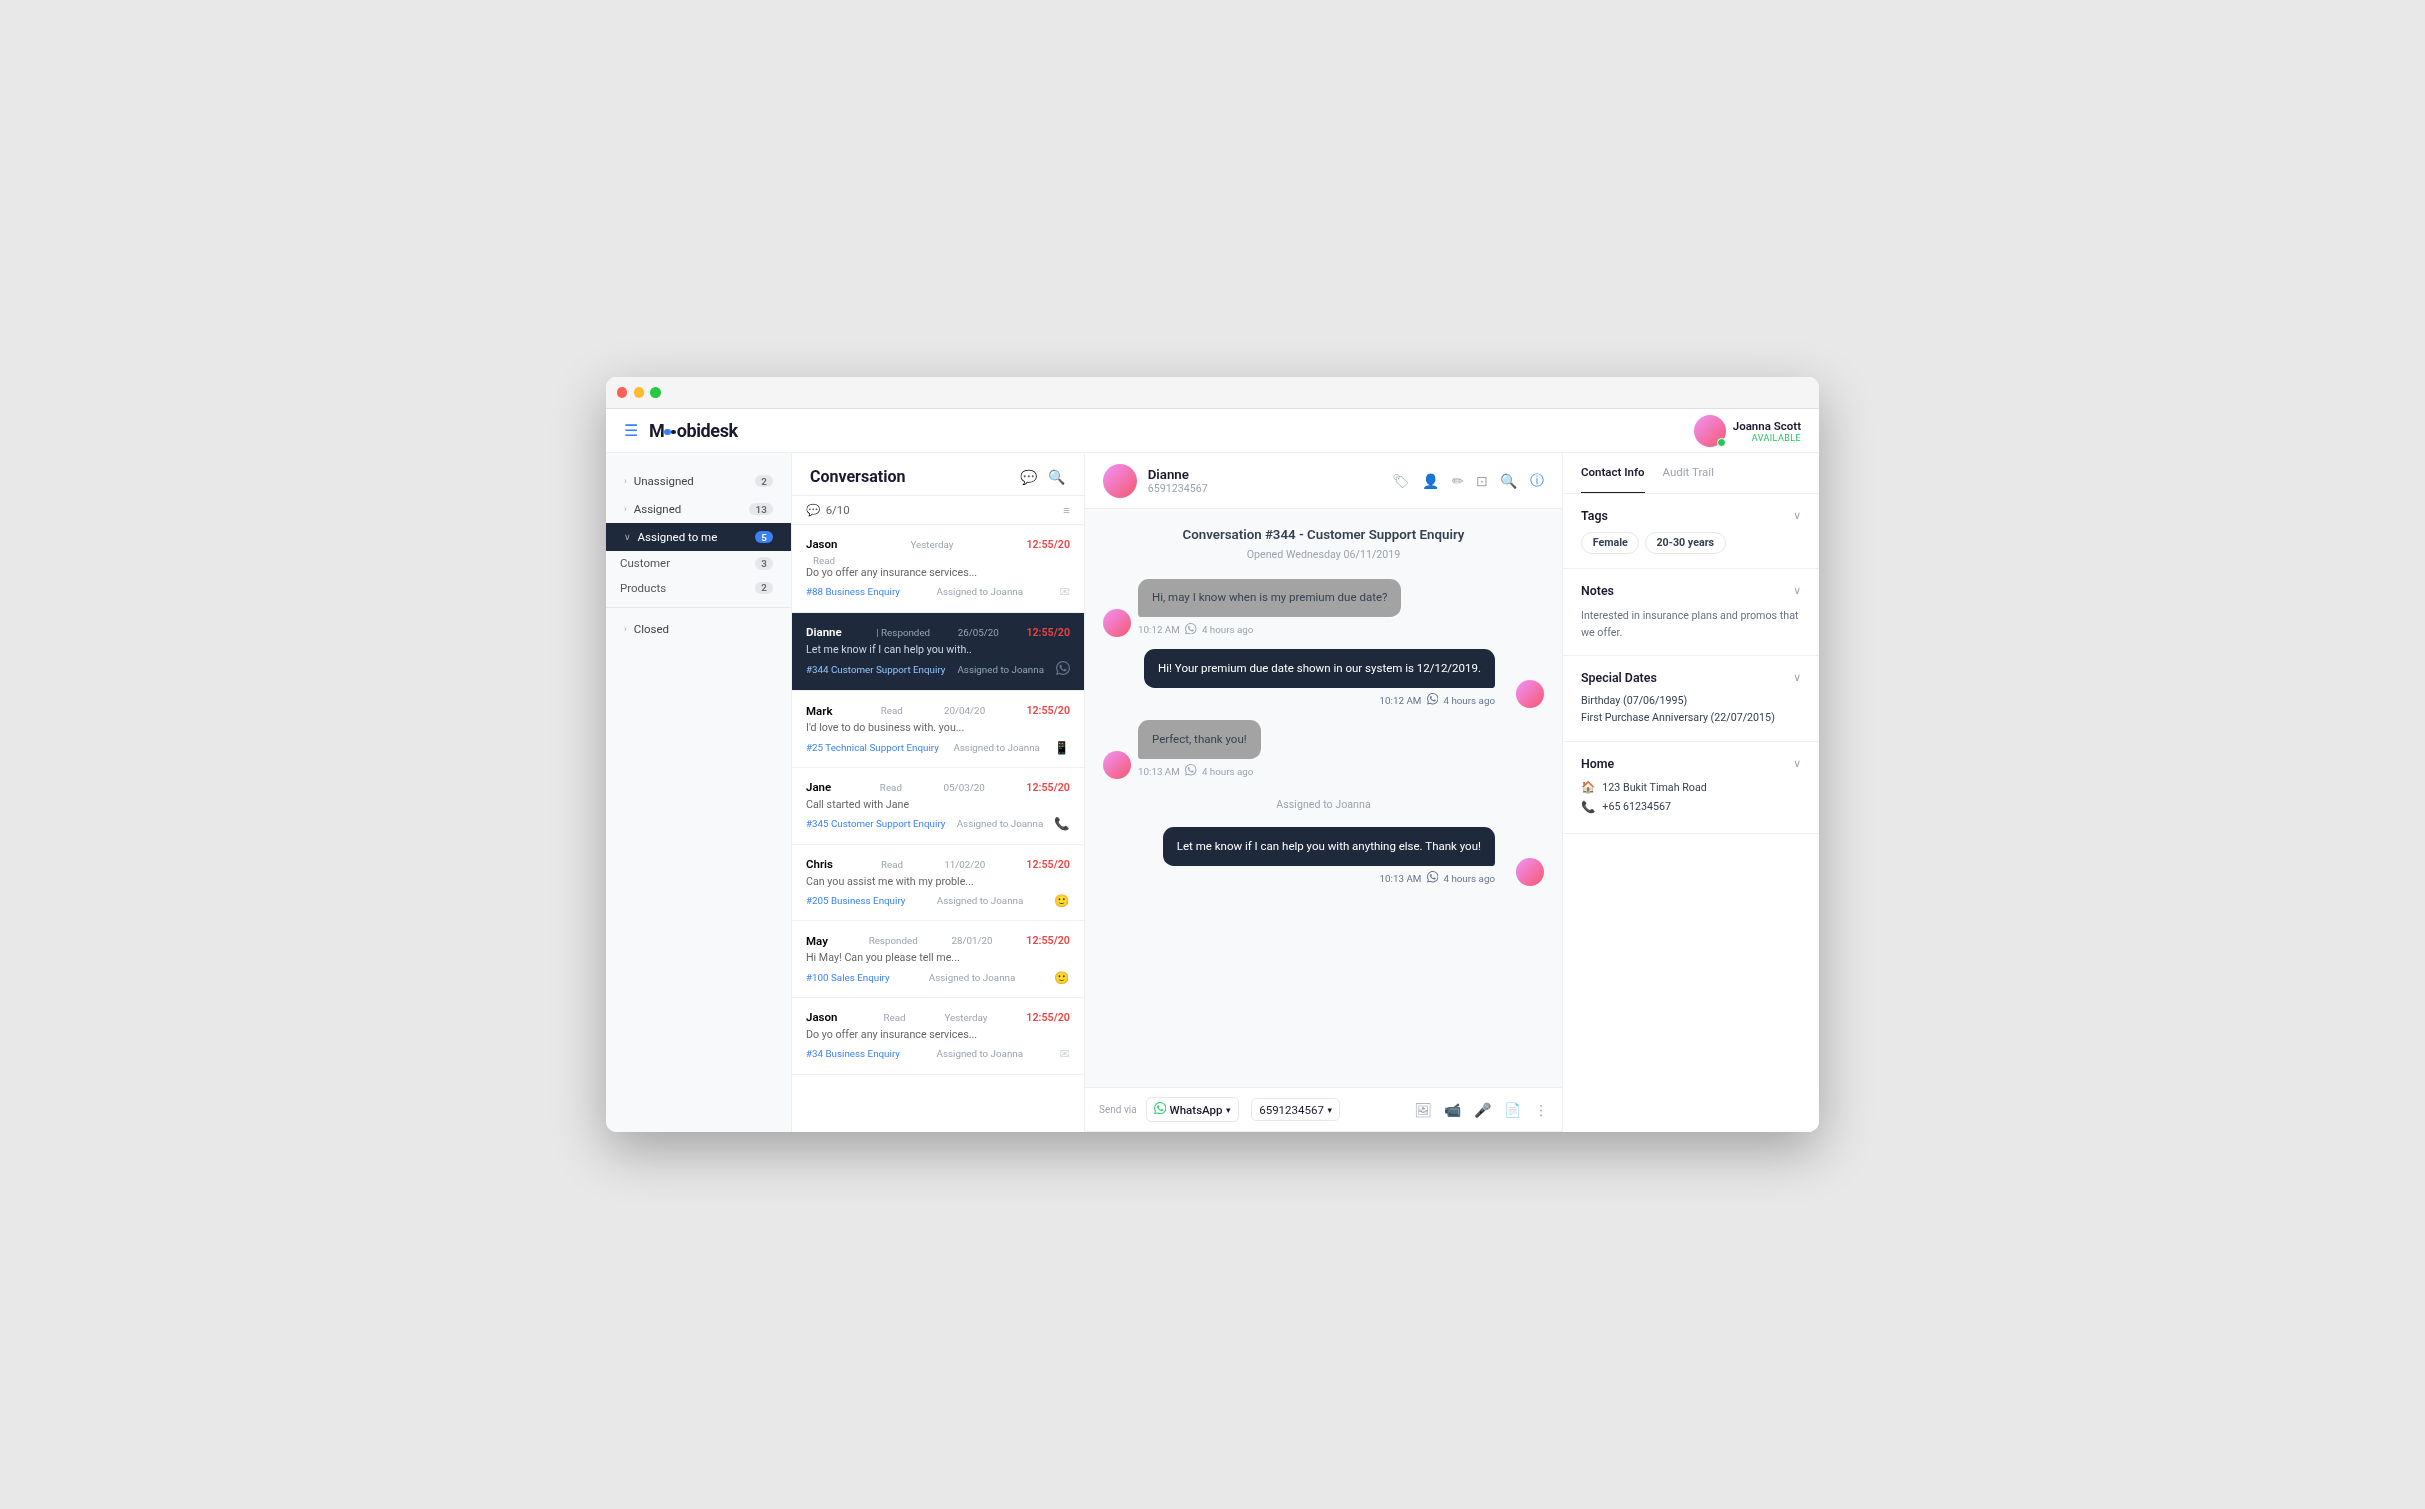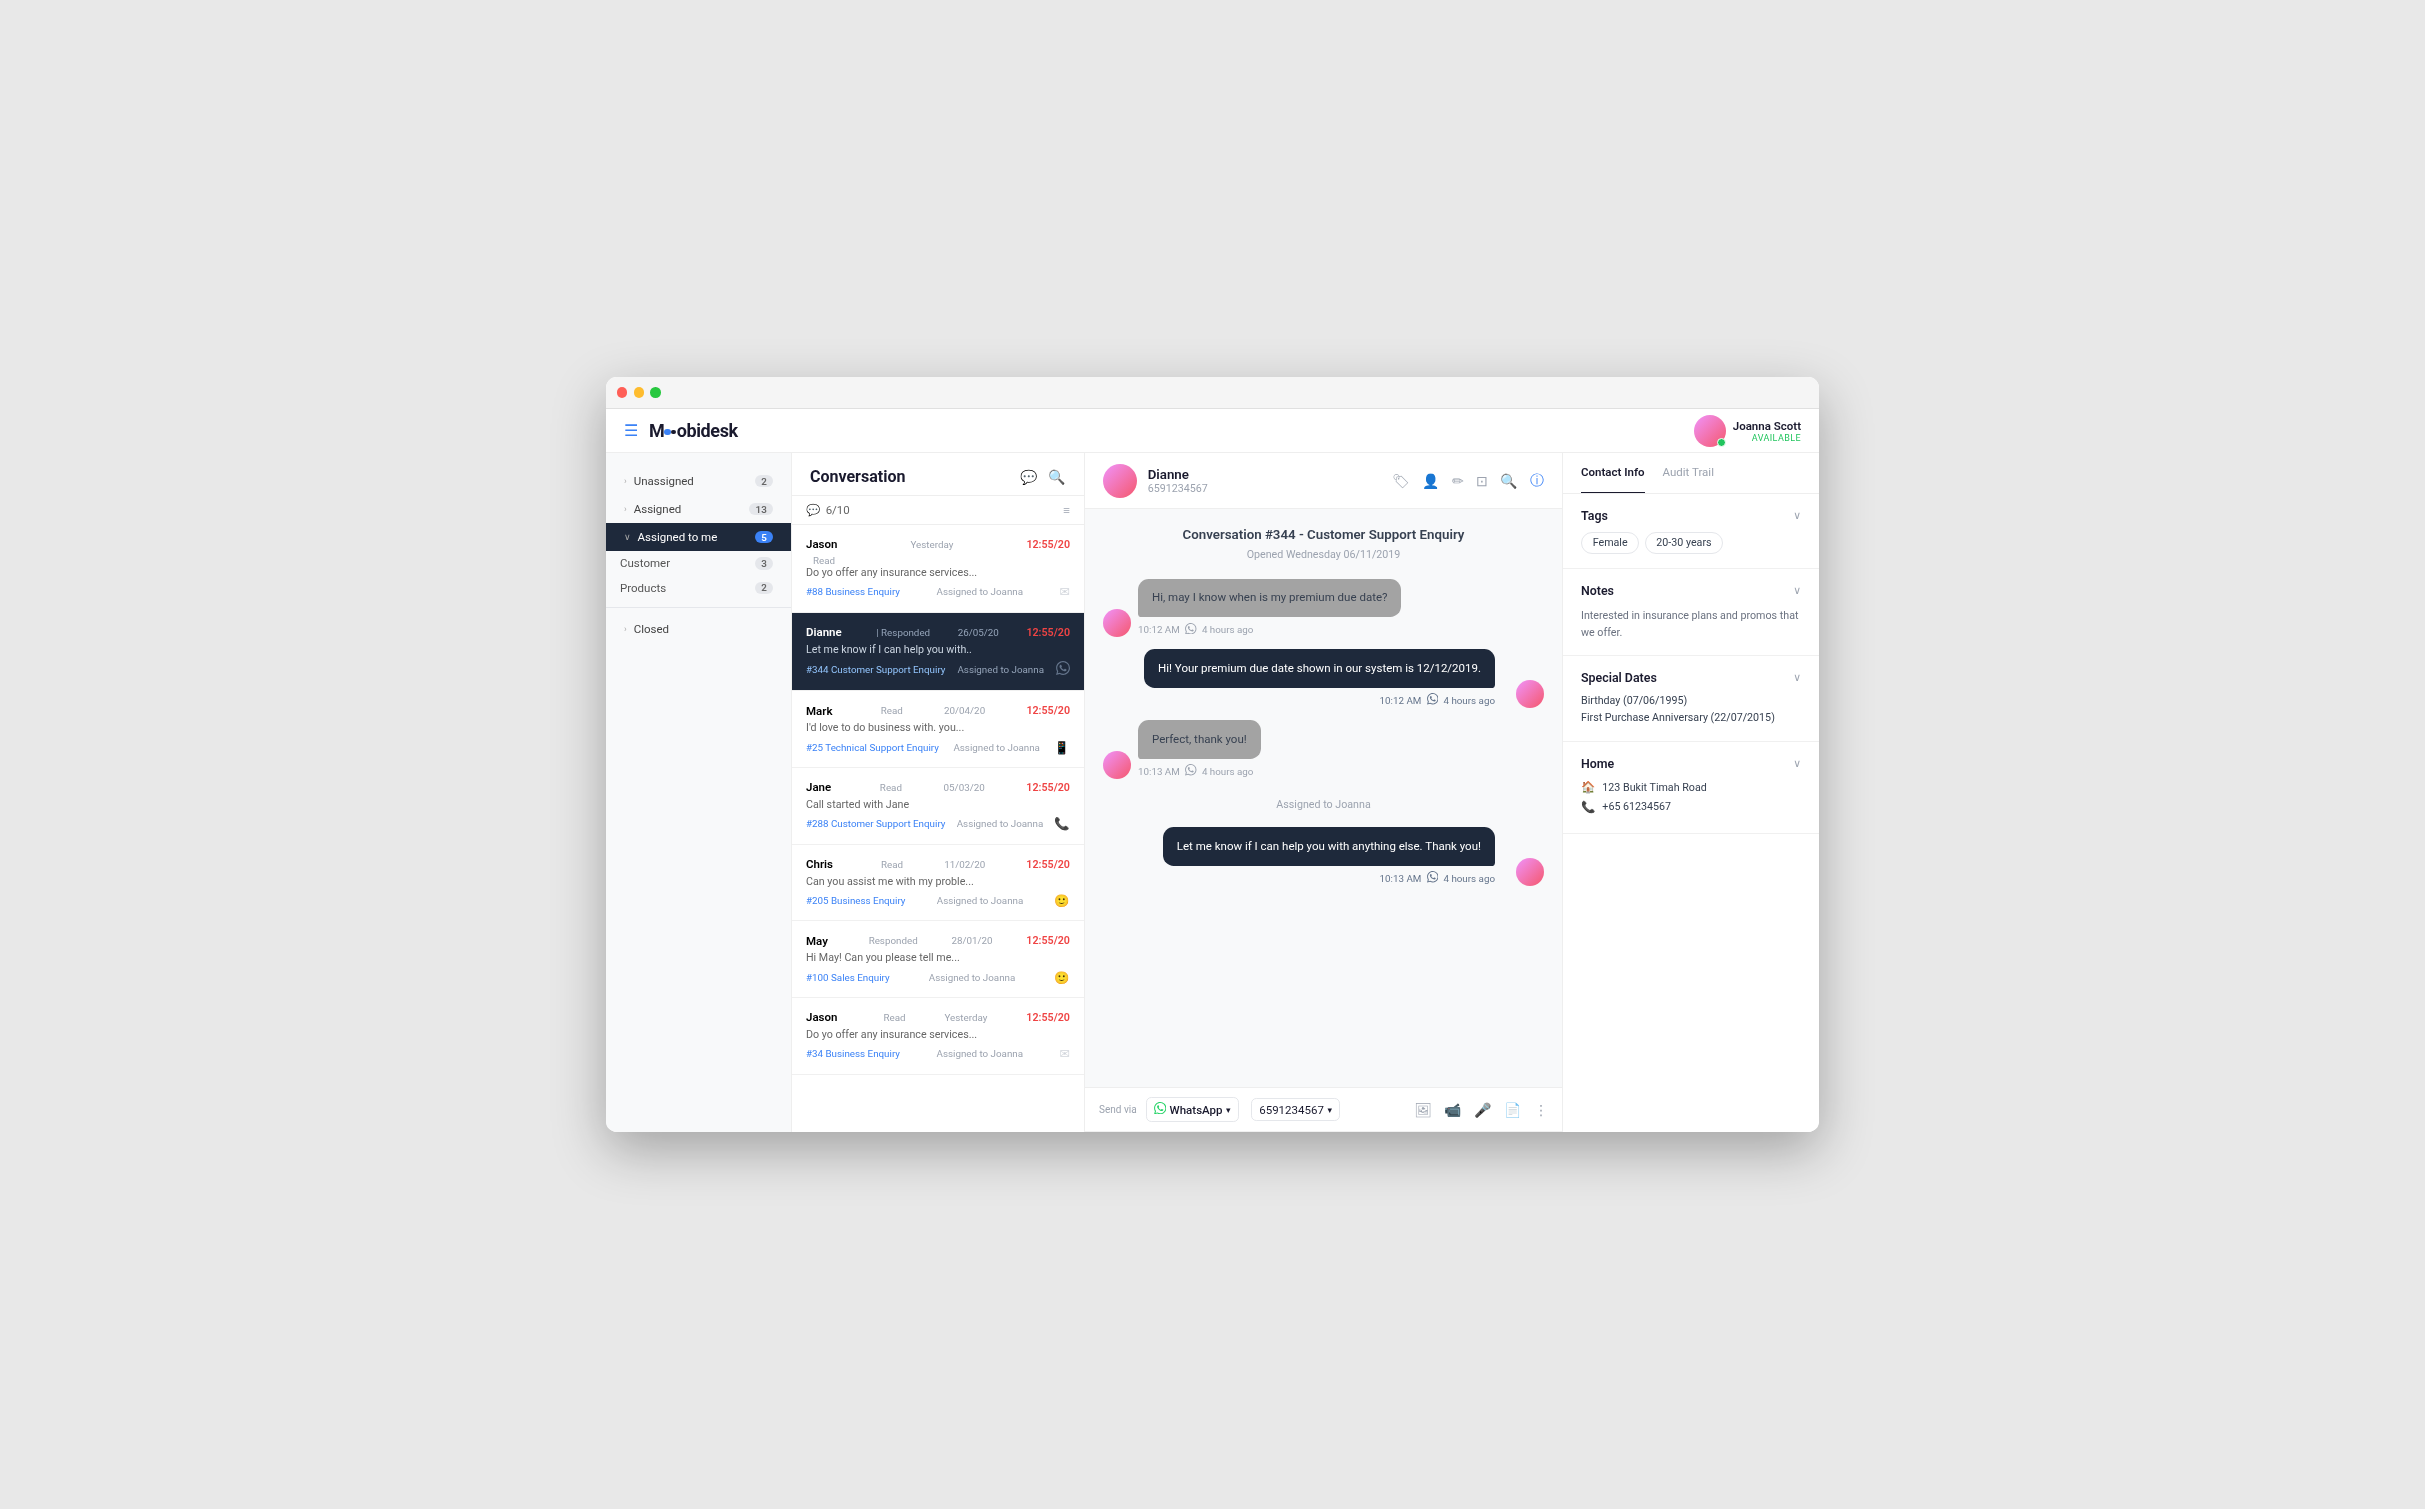--- a/index.html
+++ b/index.html
@@ -537,20 +537,21 @@
       color: #1a1a2e;
     }
     .contact-section-chevron {
       color: #9ca3af;
       font-size: 10.7px;
     }
     .tags-row {
       display: flex;
       flex-wrap: wrap;
       gap: 5.3px;
+      font-weight: bold;
     }
     .tag-chip {
       padding: 3.6px 10.7px;
       border-radius: 18px;
       border: 0.9px solid #e5e7eb;
       font-size: 10.7px;
       color: #374151;
       background: #fff;
     }
     .notes-text {
@@ -718,21 +719,21 @@
 
         <div class="conv-item">
           <div class="conv-item-header">
             <span class="conv-item-name">Jane</span>
             <span class="conv-item-status">Read</span>
             <span class="conv-item-date">05/03/20</span>
             <span class="conv-item-time">12:55/20</span>
           </div>
           <div class="conv-item-preview">Call started with Jane</div>
           <div class="conv-item-footer">
-            <span class="conv-tag">#288 Customer Support Enquiry</span>
+            <span class="conv-tag">#345 Customer Support Enquiry</span>
             <span class="conv-assigned">Assigned to Joanna</span>
             <span class="conv-channel-icon">📞</span>
           </div>
         </div>
 
         <div class="conv-item">
           <div class="conv-item-header">
             <span class="conv-item-name">Chris</span>
             <span class="conv-item-status">Read</span>
             <span class="conv-item-date">11/02/20</span>

